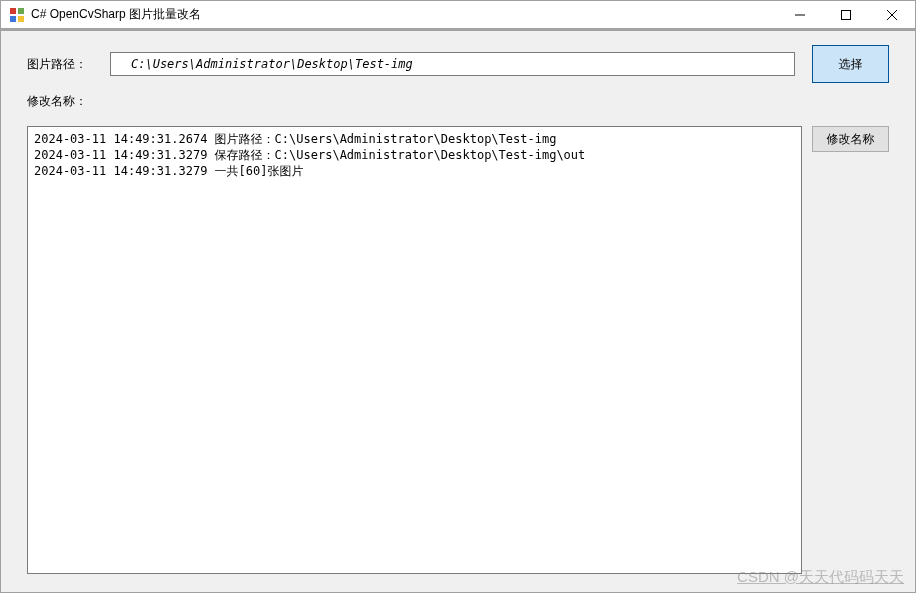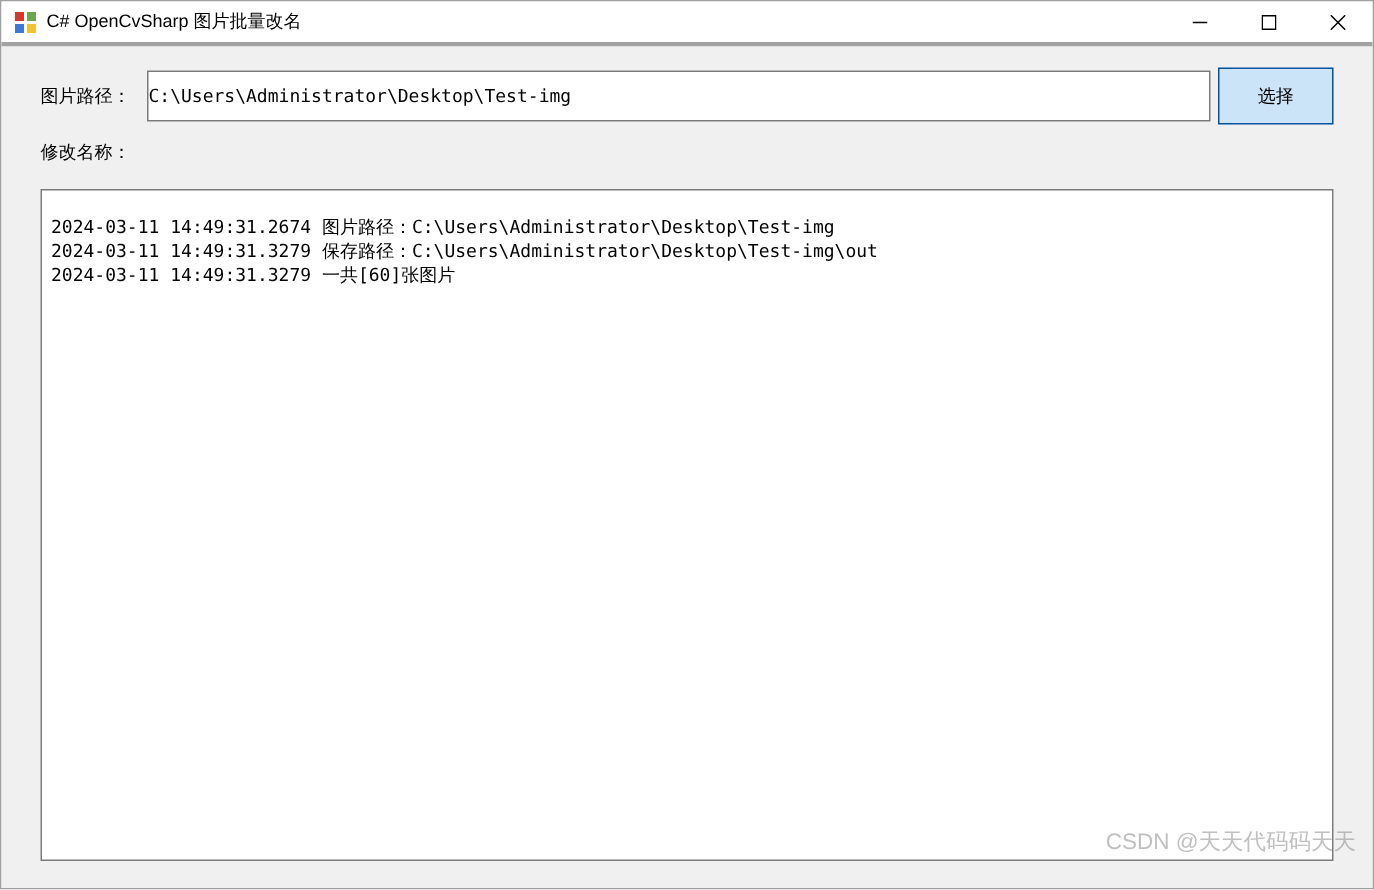--- a/index.html
+++ b/index.html
@@ -45,38 +45,39 @@
       flex: 1;
       background: #f0f0f0;
       padding: 14px 26px 18px 26px;
       display: flex;
       flex-direction: column;
       gap: 10px;
     }
     .row {
       display: flex;
       align-items: center;
-      gap: 5px;
+      gap: 17px;
     }
     .row-label {
       width: 66px;
       font-size: 12px;
       color: #000;
       text-align: left;
       white-space: nowrap;
     }
     .text-input {
       flex: 1;
-      height: 34px;
+      height: 24px;
       border: 1px solid #7a7a7a;
       background: #ffffff;
-      padding: 2px 0;
+      padding: 2px 20px;
       font-family: "SimSun", "Microsoft YaHei", monospace;
       font-size: 12px;
       color: #000;
+      font-style: italic;
     }
     .btn {
       width: 77px;
       height: 38px;
       border: 1px solid #0078d7;
       background: #e1e1e1;
       font-size: 12px;
       color: #000;
       display: flex; align-items:center; justify-content:center;
       cursor: default;
@@ -88,21 +89,21 @@
     .main-area {
       flex: 1;
       display: flex;
       gap: 10px;
       margin-top: 6px;
     }
     .log-box {
       flex: 1;
       background: #ffffff;
       border: 1px solid #7a7a7a;
-      padding: 16px 6px;
+      padding: 4px 6px;
       font-family: "SimSun", "NSimSun", monospace;
       font-size: 12px;
       line-height: 16px;
       color: #000;
       overflow: auto;
       white-space: pre;
     }
     .side-btns {
       width: 77px;
       display: flex;
@@ -113,25 +114,26 @@
       height: 26px;
       border: 1px solid #adadad;
       background: #e1e1e1;
       font-size: 12px;
       color: #000;
       display:flex; align-items:center; justify-content:center;
     }
     .watermark {
       position: absolute;
       right: 12px;
-      bottom: 22px;
+      bottom: 6px;
       color: rgba(140,140,140,0.55);
       font-size: 15px;
       font-family: "Microsoft YaHei", sans-serif;
       pointer-events: none;
+      text-decoration: underline;
     }
   </style>
 </head>
 <body>
 
 <div class="window">
   <div class="titlebar">
     <span class="titlebar-icon">
       <svg width="16" height="16" viewBox="0 0 16 16">
         <rect x="1" y="1" width="6" height="6" fill="#d23a2f"></rect>
@@ -171,17 +173,20 @@
 
     <div class="row">
       <span class="row-label">修改名称：</span>
       <div style="width:77px"></div>
     </div>
 
     <div class="main-area">
       <div class="log-box">2024-03-11 14:49:31.2674 图片路径：C:\Users\Administrator\Desktop\Test-img
 2024-03-11 14:49:31.3279 保存路径：C:\Users\Administrator\Desktop\Test-img\out
 2024-03-11 14:49:31.3279 一共[60]张图片</div>
+      <div class="side-btns">
+        <div class="side-btn">修改名称</div>
+      </div>
     </div>
   </div>
 </div>
 
 <div class="watermark">CSDN @天天代码码天天</div>
 
 </body></html>

